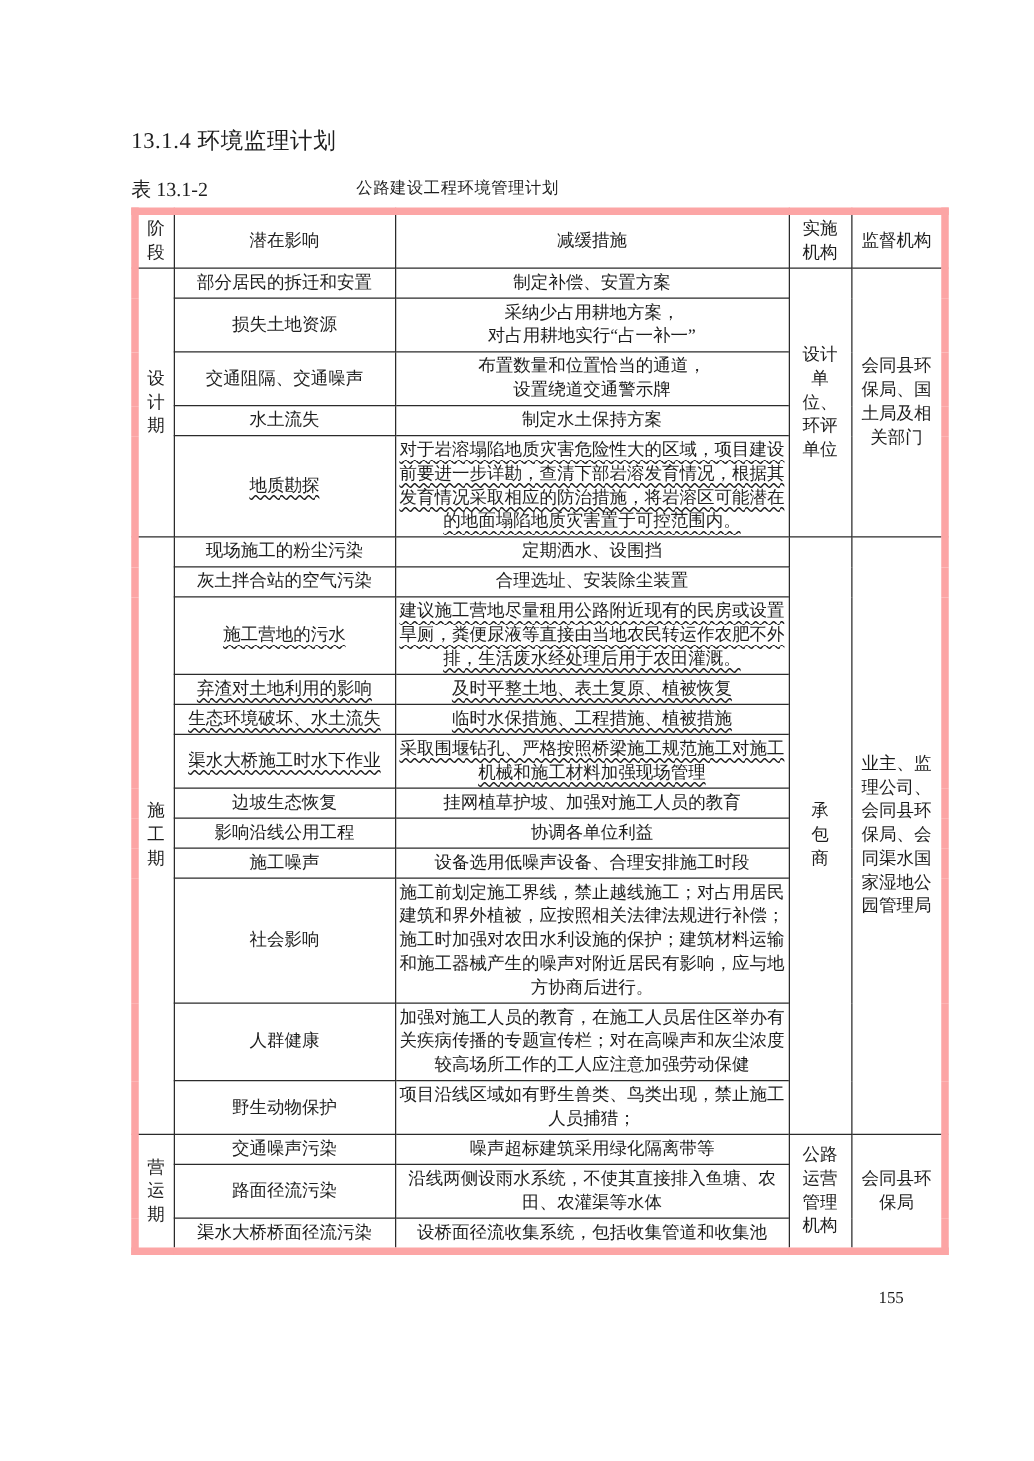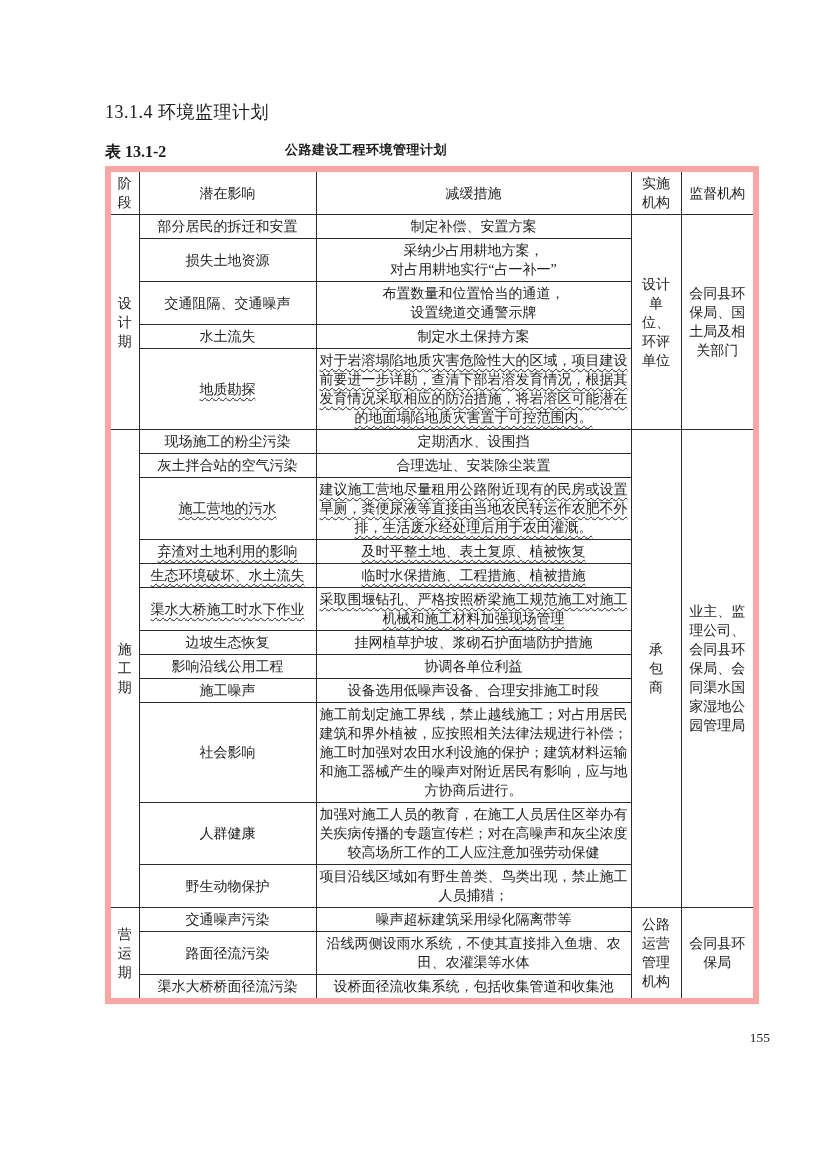--- a/index.html
+++ b/index.html
@@ -3,33 +3,33 @@
 <meta charset="utf-8">
 <style>
   * { box-sizing: border-box; }
   html, body { margin: 0; padding: 0; }
   body {
     width: 827px; height: 1169px;
     background: #ffffff;
     color: #1d1d1d;
     font-family: "Liberation Serif", "DejaVu Serif", serif;
   }
-  .page { padding: 100px 57px 0 105px; }
+  .page { padding: 100px 104px 0 105px; }
 
   .section-heading {
     font-size: 18px; font-weight: normal;
     margin: 0 0 16px 0; letter-spacing: 0.5px;
   }
   .body-text {
     font-size: 17px; line-height: 35px;
     text-align: justify; text-indent: 2em;
     margin: 0;
   }
 
-  .table-caption { position: relative; height: 26px; margin: 9px 0 0 0; font-weight: bold; }
+  .table-caption { position: relative; height: 26px; margin: 9px 0 0 0; font-weight: normal; }
   .caption-label { font-size: 16px; position: absolute; left: 0; top: 2px; }
   .caption-title { font-size: 13px; position: absolute; left: 180px; top: 1px; letter-spacing: 0.5px; }
 
   table.env-table {
     border-collapse: collapse;
     table-layout: fixed;
     width: 648px;
     border: 6px solid #fca5a5;
   }
   .env-table th, .env-table td {
@@ -140,21 +140,21 @@
       <tr>
         <td><span class="wavy">生态环境破坏、水土流失</span></td>
         <td class="measure-cell"><span class="wavy">临时水保措施、工程措施、植被措施</span></td>
       </tr>
       <tr>
         <td><span class="wavy">渠水大桥施工时水下作业</span></td>
         <td class="measure-cell"><span class="wavy">采取围堰钻孔、严格按照桥梁施工规范施工对施工机械和施工材料加强现场管理</span></td>
       </tr>
       <tr>
         <td>边坡生态恢复</td>
-        <td class="measure-cell">挂网植草护坡、浆砌石护面墙防护措施</td>
+        <td class="measure-cell">挂网植草护坡、加强对施工人员的教育</td>
       </tr>
       <tr>
         <td>影响沿线公用工程</td>
         <td class="measure-cell">协调各单位利益</td>
       </tr>
       <tr>
         <td>施工噪声</td>
         <td class="measure-cell">设备选用低噪声设备、合理安排施工时段</td>
       </tr>
       <tr>

